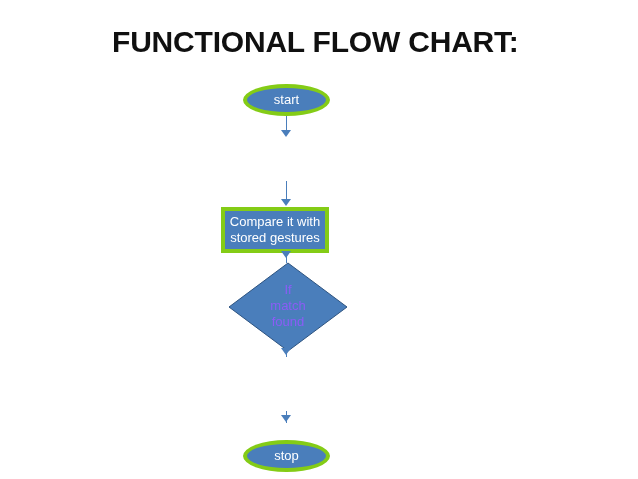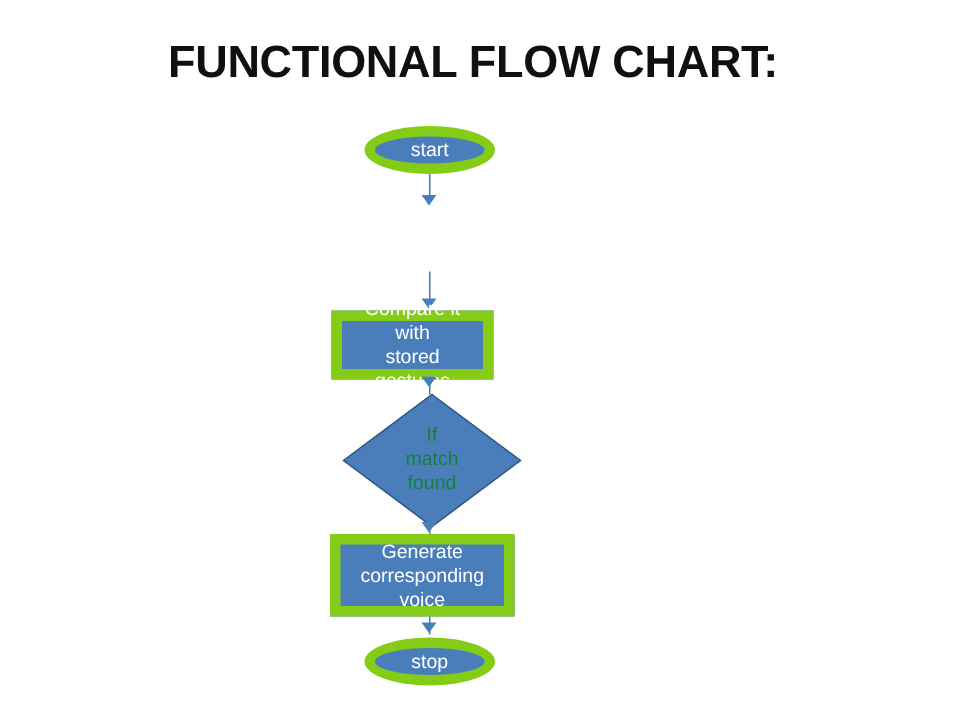--- a/index.html
+++ b/index.html
@@ -36,21 +36,21 @@
     position: absolute;
     left: 0;
     top: 0;
     width: 638px;
     height: 479px;
   }
   .node {
     position: absolute;
     box-sizing: border-box;
     background: #4a7ebb;
-    border: 7px solid #84cc16;
+    border: 4px solid #84cc16;
     color: #ffffff;
     display: flex;
     align-items: center;
     justify-content: center;
     text-align: center;
     font-size: 13px;
     line-height: 16px;
     font-family: "Liberation Sans", sans-serif;
   }
   .node.terminal {
@@ -67,21 +67,21 @@
   .diamond-shape {
     position: absolute;
     left: 0;
     top: 0;
   }
   .diamond-label {
     position: absolute;
     left: 0;
     width: 100%;
     text-align: center;
-    color: #15803d;
+    color: #8b5cf6;
     font-size: 13px;
     line-height: 16px;
     white-space: pre-line;
     font-family: "Liberation Sans", sans-serif;
   }
   .conn-line {
     position: absolute;
     background: #4a7ebb;
     width: 1px;
   }
@@ -127,27 +127,22 @@
         <polygon points="60,1 119,45 60,89 1,45" fill="#4a7ebb" stroke="#2e5480" stroke-width="1"></polygon>
       </svg>
       <div class="diamond-label" style="top:20px;">If
 match
 found</div>
     </div>
 
     <div class="conn-line" style="left:286px; top:348px; height:9px;"></div>
     <div class="conn-head" style="left:281px; top:348px;"></div>
 
-    <div class="node" style="left:220px; top:356px; width:123px; height:55px;">
-      <span class="node-label">Generate
-corresponding
-voice</span>
-    </div>
 
     <div class="conn-line" style="left:286px; top:411px; height:12px;"></div>
     <div class="conn-head" style="left:281px; top:415px;"></div>
 
-    <div class="node terminal" style="left:243px; top:425px; width:87px; height:32px;">
+    <div class="node terminal" style="left:243px; top:440px; width:87px; height:32px;">
       <span class="node-label">stop</span>
     </div>
 
   </div>
 </div>
 
 </body></html>

